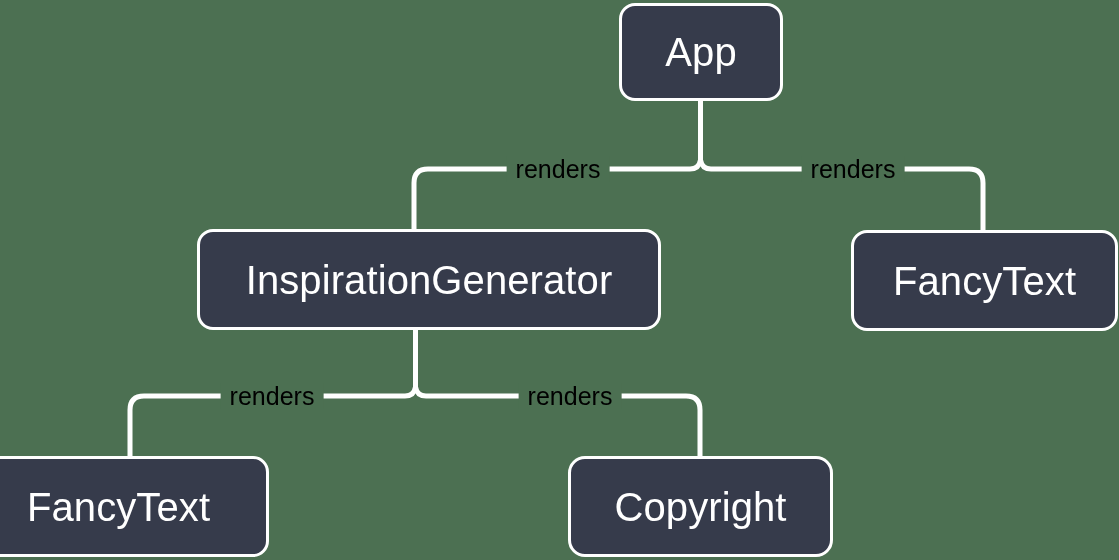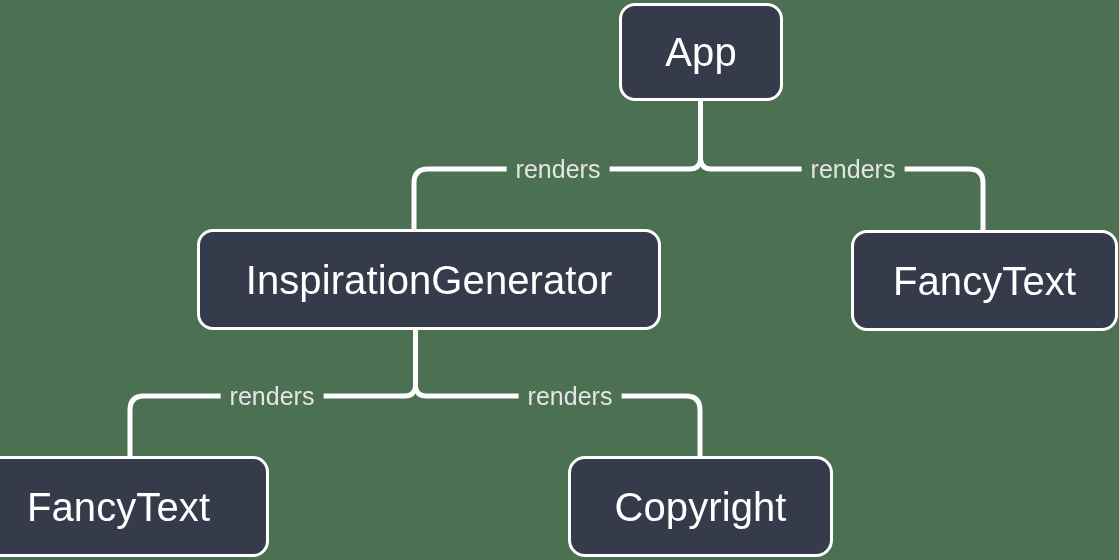--- a/index.html
+++ b/index.html
@@ -38,21 +38,21 @@
     font-size: 40px;
     letter-spacing: 0.1px;
     white-space: nowrap;
   }
   .node-label {
     display: block;
     line-height: 1;
   }
   .edge-label {
     position: absolute;
-    color: #e5e5e5;
+    color: #000000;
     font-size: 25px;
     line-height: 1;
     white-space: nowrap;
     transform: translate(-50%, -50%);
     background: #4c7052;
     padding: 0 9px;
   }
 </style>
 </head>
 <body>

